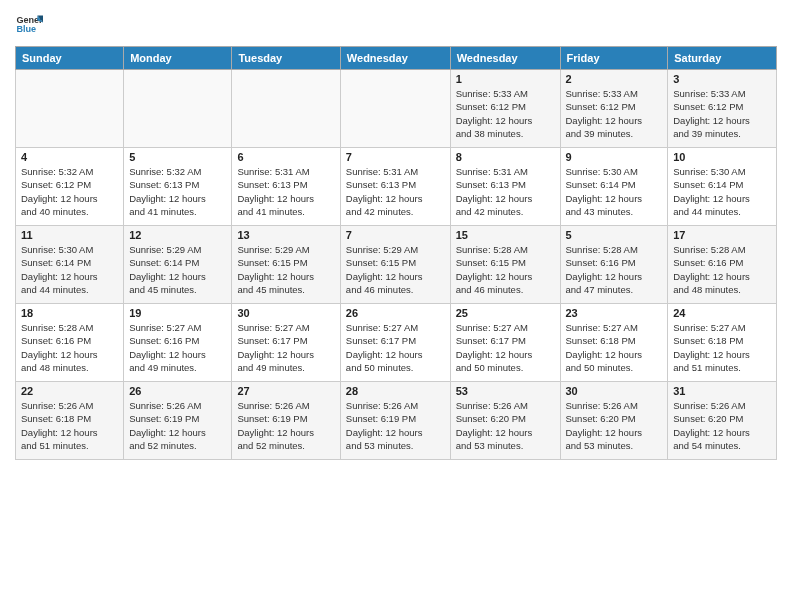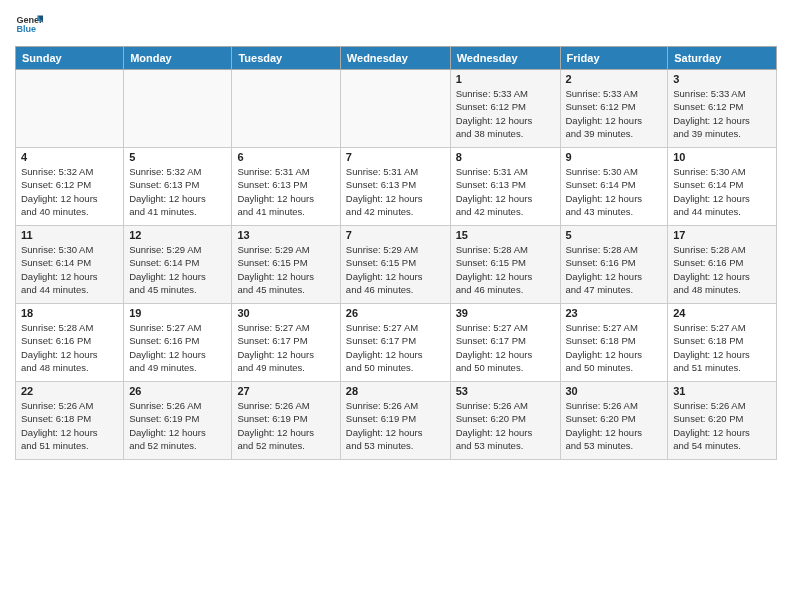--- a/index.html
+++ b/index.html
@@ -278,21 +278,21 @@
 and 49 minutes.</div>
           </td>
           <td>
             <span class="day-num">26</span>
             <div class="day-info" style="white-space: pre-line;">Sunrise: 5:27 AM
 Sunset: 6:17 PM
 Daylight: 12 hours
 and 50 minutes.</div>
           </td>
           <td>
-            <span class="day-num">39</span>
+            <span class="day-num">25</span>
             <div class="day-info" style="white-space: pre-line;">Sunrise: 5:27 AM
 Sunset: 6:17 PM
 Daylight: 12 hours
 and 50 minutes.</div>
           </td>
           <td>
             <span class="day-num">23</span>
             <div class="day-info" style="white-space: pre-line;">Sunrise: 5:27 AM
 Sunset: 6:18 PM
 Daylight: 12 hours

